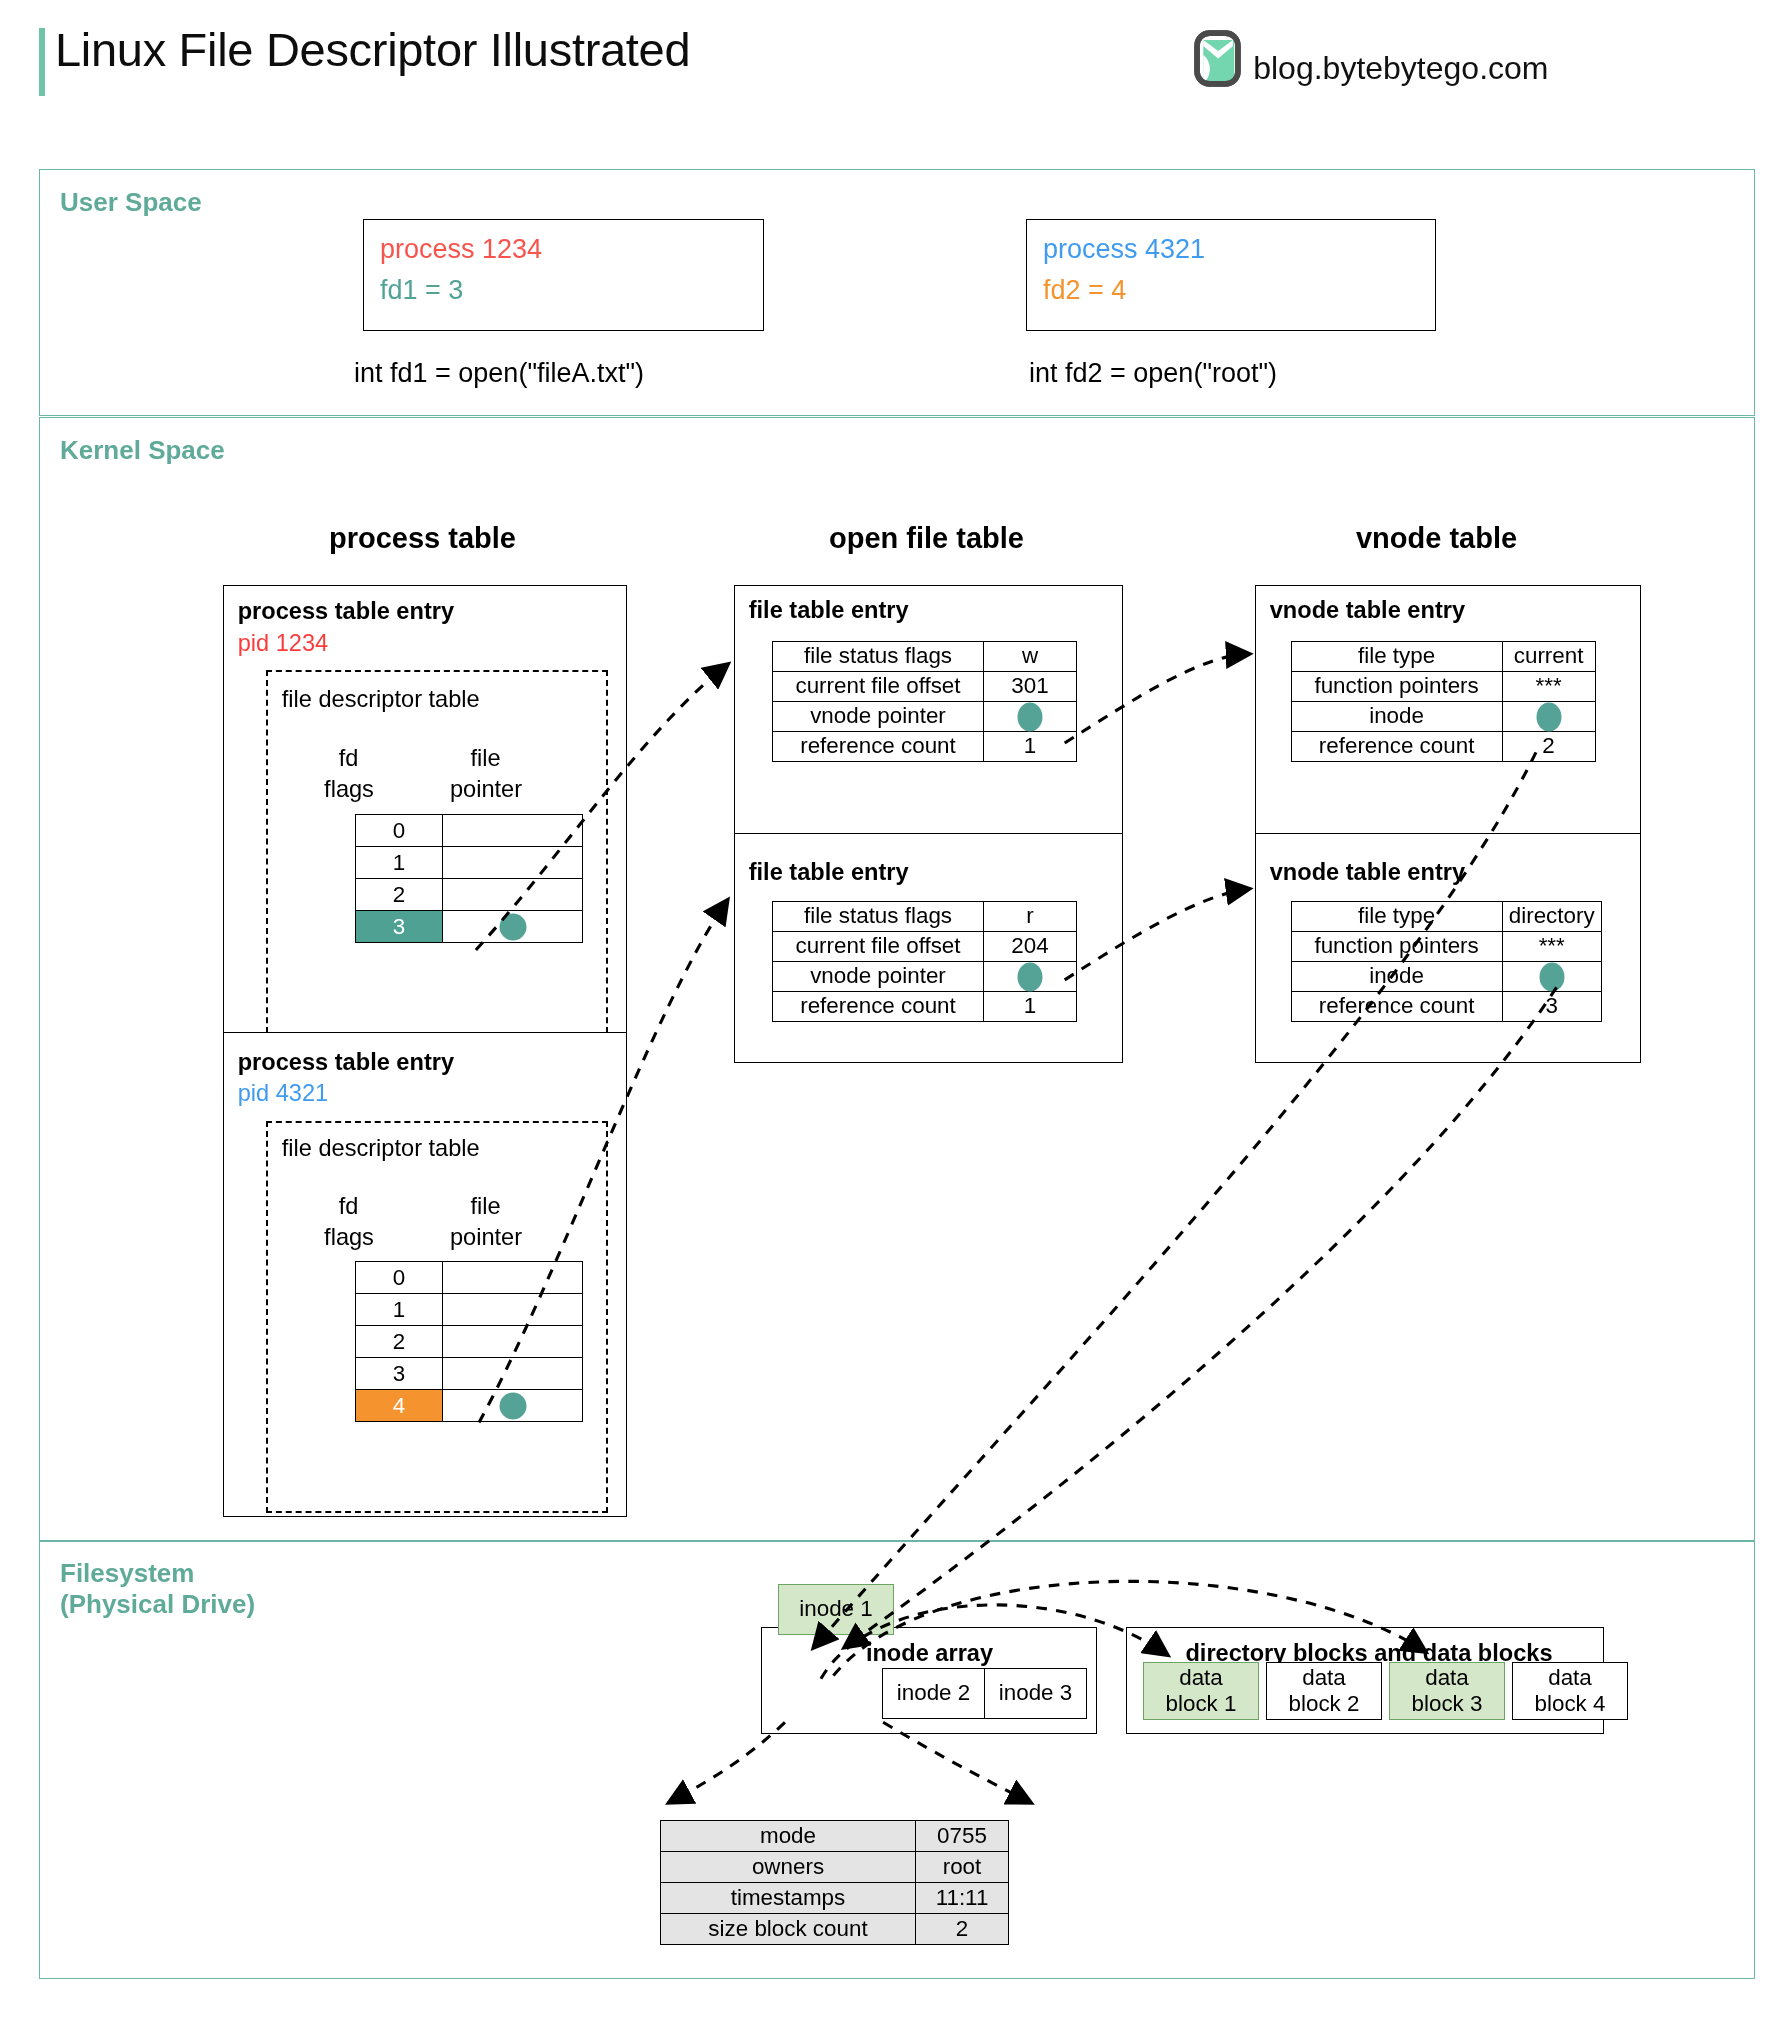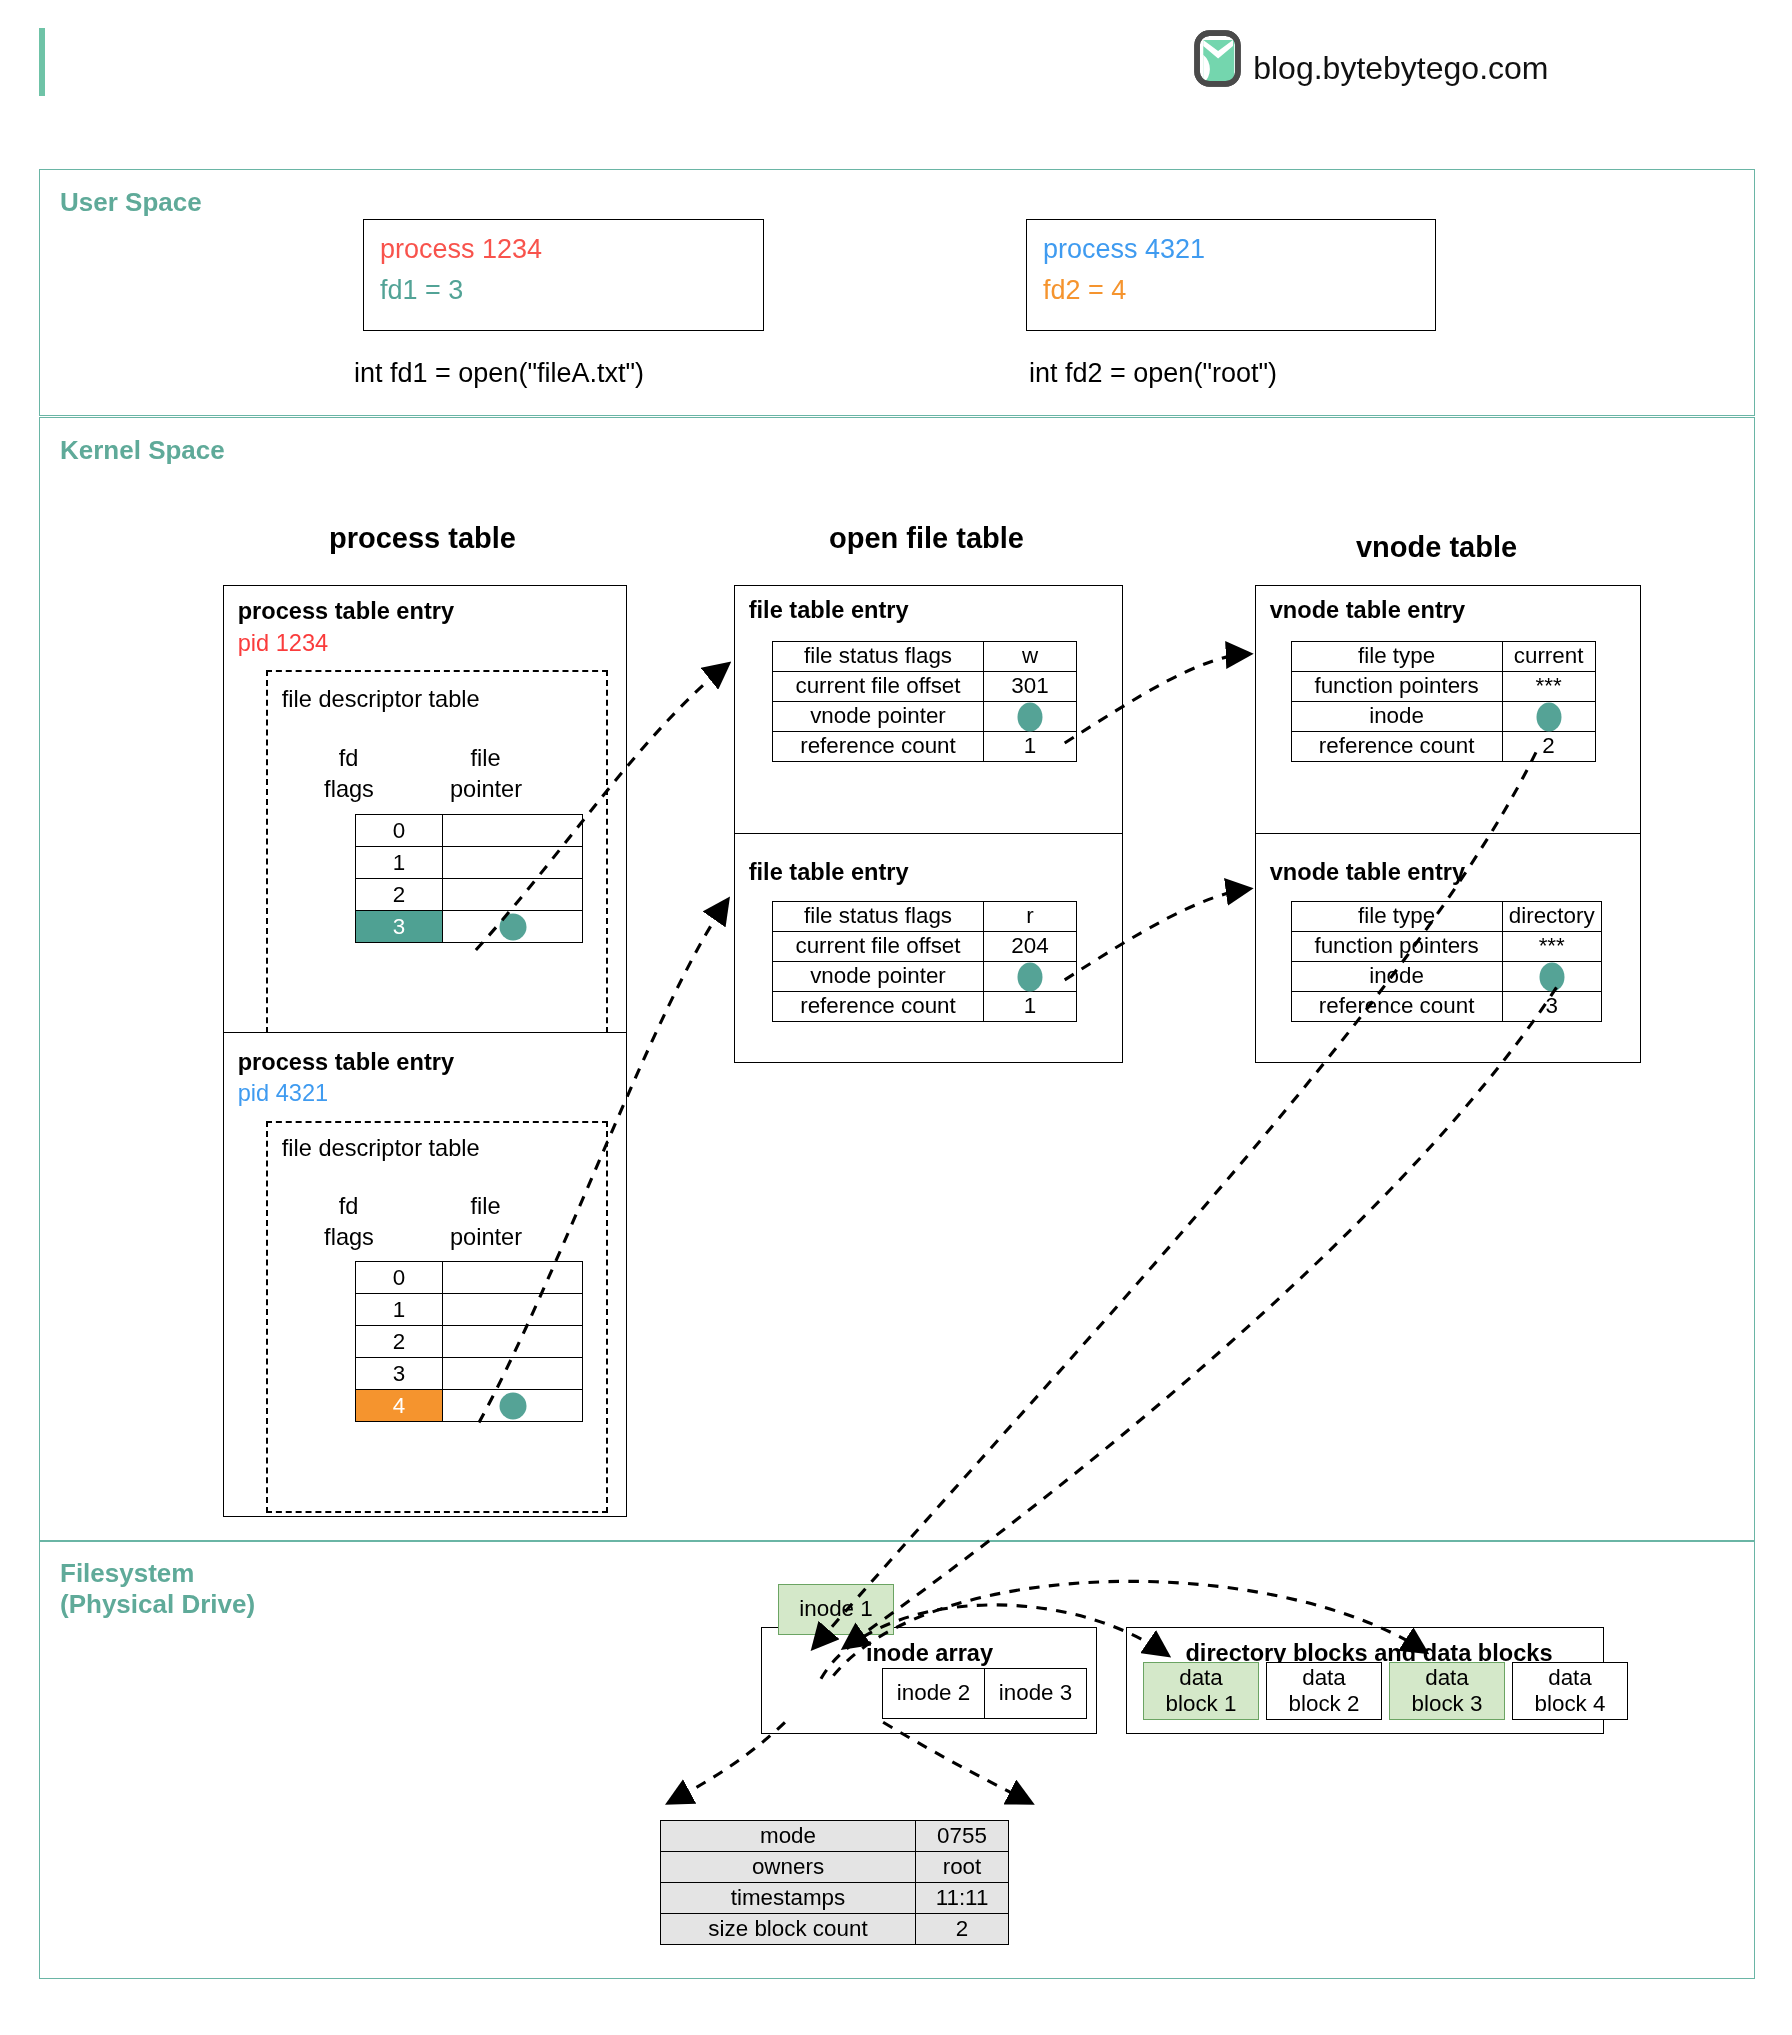--- a/index.html
+++ b/index.html
@@ -109,20 +109,21 @@
   table.inode-detail td.v { width:93px; }
 
   
   #arrows { position:absolute; left:0; top:0; width:1793px; height:2035px; pointer-events:none; }
 </style>
 </head>
 <body>
 
 <div class="abs" id="header-bar">
   <div class="abs" id="title-accent"></div>
+  <div class="abs" id="page-title">Linux File Descriptor Illustrated</div>
 
   <div class="abs" id="brand">
     <div id="brand-logo">
       <svg width="49" height="57" viewBox="0 0 78 92">
         <rect x="6" y="5" width="66" height="82" rx="20" ry="20" fill="none" stroke="#4a4a4a" stroke-width="9"></rect>
         <path d="M16 16 H66 V78 a8 8 0 0 1 -8 8 H24 a8 8 0 0 1 -8 -8 Z" fill="#74d6ae"></path>
         <path d="M16 16 L40 34 L64 16 L64 26 L40 46 L16 26 Z" fill="#ffffff"></path>
         <path d="M16 40 a30 30 0 0 1 0 46 Z" fill="#ffffff"></path>
         <rect x="6" y="5" width="66" height="82" rx="20" ry="20" fill="none" stroke="#4a4a4a" stroke-width="9"></rect>
       </svg>
@@ -144,21 +145,21 @@
   <div class="plain" style="left:16px; top:13.7px; font-size:27px; color:#3f9bf0;">process 4321</div>
   <div class="plain" style="left:16px; top:55px; font-size:27px; color:#f5942e;">fd2 = 4</div>
 </div>
 <div class="plain" style="left:1029px; top:358px; font-size:27px;">int fd2 = open("root")</div>
 
 <div class="abs section" id="kernel-space-section"></div>
 <div class="section-label" style="left:60px; top:435px;">Kernel Space</div>
 
 <div class="colhead" style="left:298px; top:522px; width:249px; font-size:29px;">process table</div>
 <div class="colhead" style="left:796px; top:522px; width:261px; font-size:29px;">open file table</div>
-<div class="colhead" style="left:1306px; top:522px; width:261px; font-size:29px;margin-top:9px;">vnode table</div>
+<div class="colhead" style="left:1306px; top:522px; width:261px; font-size:29px;">vnode table</div>
 
 <div class="abs bbox" style="left:223px; top:585px; width:404px; height:448px;">
   <div class="entry-title" style="left:13.7px; top:12.4px;">process table entry</div>
   <div class="pid-label" style="left:13.7px; top:44px; color:#fa3c3c;">pid 1234</div>
 
   <div class="abs dashedbox" style="left:42px; top:84px; width:342px; height:373px;">
     <div class="plain" style="left:13.7px; top:13.7px; font-size:23.6px;">file descriptor table</div>
 
     <div class="colhead" style="left:34px; top:73px; width:93px; font-weight:400; font-size:23.6px;">fd</div>
     <div class="colhead" style="left:25px; top:104px; width:112px; font-weight:400; font-size:23.6px;">flags</div>

